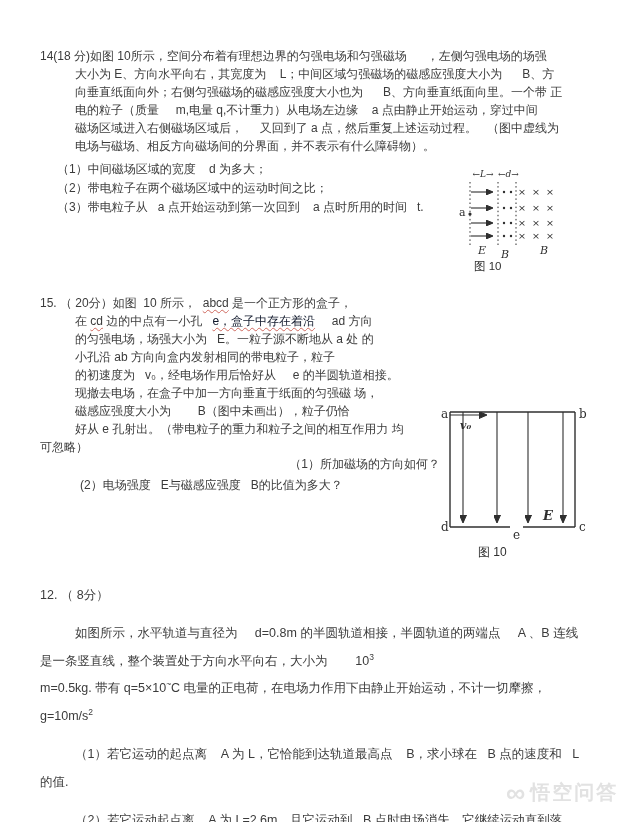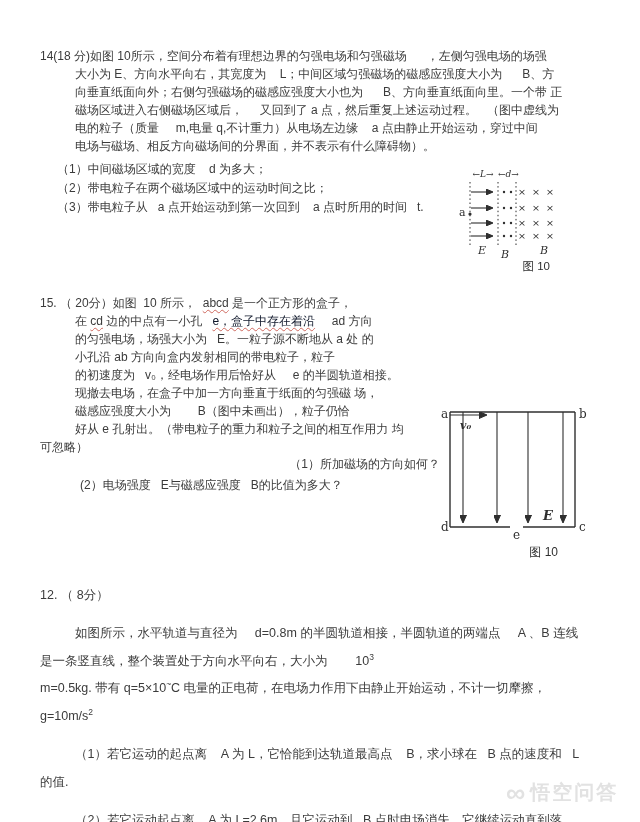--- a/index.html
+++ b/index.html
@@ -17,21 +17,21 @@
   .wavy { text-decoration-line:underline; text-decoration-style:wavy;
           text-decoration-color:#cf6a60; text-decoration-thickness:1px; text-underline-offset:2px; }
   .grayish { color:#0f172a; }
   
   .fig { position:absolute; }
   .fig svg { position:absolute; left:0; top:0; overflow:visible; }
   .figlabel { position:absolute; font-family:"DejaVu Serif", serif; font-size:11px; color:#2f2f2f; white-space:pre; }
   .figlabel.it { font-style:italic; }
   .span-arrow { position:absolute; font-size:9px; font-style:italic; color:#2f2f2f;
                 font-family:"DejaVu Serif", serif; text-align:center; white-space:pre; }
-  .figcap { position:absolute; font-size:11.5px; color:#2f2f2f; text-align:right; white-space:pre; }
+  .figcap { position:absolute; font-size:11.5px; color:#2f2f2f; text-align:left; white-space:pre; }
   svg line, svg path { stroke:#2f2f2f; }
   .fieldline { stroke-width:1.1; }
   .dotline { stroke-width:1; stroke-dasharray:1.5,2.6; }
   .boxedge { stroke-width:1.4; fill:none; }
   svg text.cross { font-size:9.5px; fill:#2f2f2f; font-family:"DejaVu Sans", sans-serif; text-anchor:middle; }
   svg text.flabel { font-family:"DejaVu Serif", serif; font-size:12px; fill:#2f2f2f; }
   svg text.flabel.bi { font-style:italic; font-weight:bold; }
   .watermark { position:absolute; left:506px; top:779px; display:flex; align-items:center;
                color:#e2e2e2; user-select:none; }
   .watermark .wlogo { font-size:27px; line-height:26px; font-weight:bold; margin-right:5px; }
@@ -40,22 +40,22 @@
 </style>
 </head>
 <body>
 
 <div class="page">
 
   <div class="blk" style="left:40px; top:47px; width:570px;">
     <div class="line">14(18 分)如图 10所示，空间分布着有理想边界的匀强电场和匀强磁场      ，左侧匀强电场的场强</div>
     <div class="line indent">大小为 E、方向水平向右，其宽度为    L；中间区域匀强磁场的磁感应强度大小为      B、方</div>
     <div class="line indent">向垂直纸面向外；右侧匀强磁场的磁感应强度大小也为      B、方向垂直纸面向里。一个带 正</div>
+    <div class="line indent">电的粒子（质量     m,电量 q,不计重力）从电场左边缘    a 点由静止开始运动，穿过中间</div>
     <div class="line indent">磁场区域进入右侧磁场区域后，     又回到了 a 点，然后重复上述运动过程。   （图中虚线为</div>
-    <div class="line indent">电的粒子（质量     m,电量 q,不计重力）从电场左边缘    a 点由静止开始运动，穿过中间</div>
     <div class="line indent">电场与磁场、相反方向磁场间的分界面，并不表示有什么障碍物）。</div>
   </div>
 
   <div class="blk" style="left:57px; top:160px; width:420px;">
     <div class="q">（1）中间磁场区域的宽度    d 为多大；</div>
     <div class="q">（2）带电粒子在两个磁场区域中的运动时间之比；</div>
     <div class="q">（3）带电粒子从   a 点开始运动到第一次回到    a 点时所用的时间   t.</div>
   </div>
 
   <div class="fig" style="left:456px; top:168px; width:140px; height:110px;">

